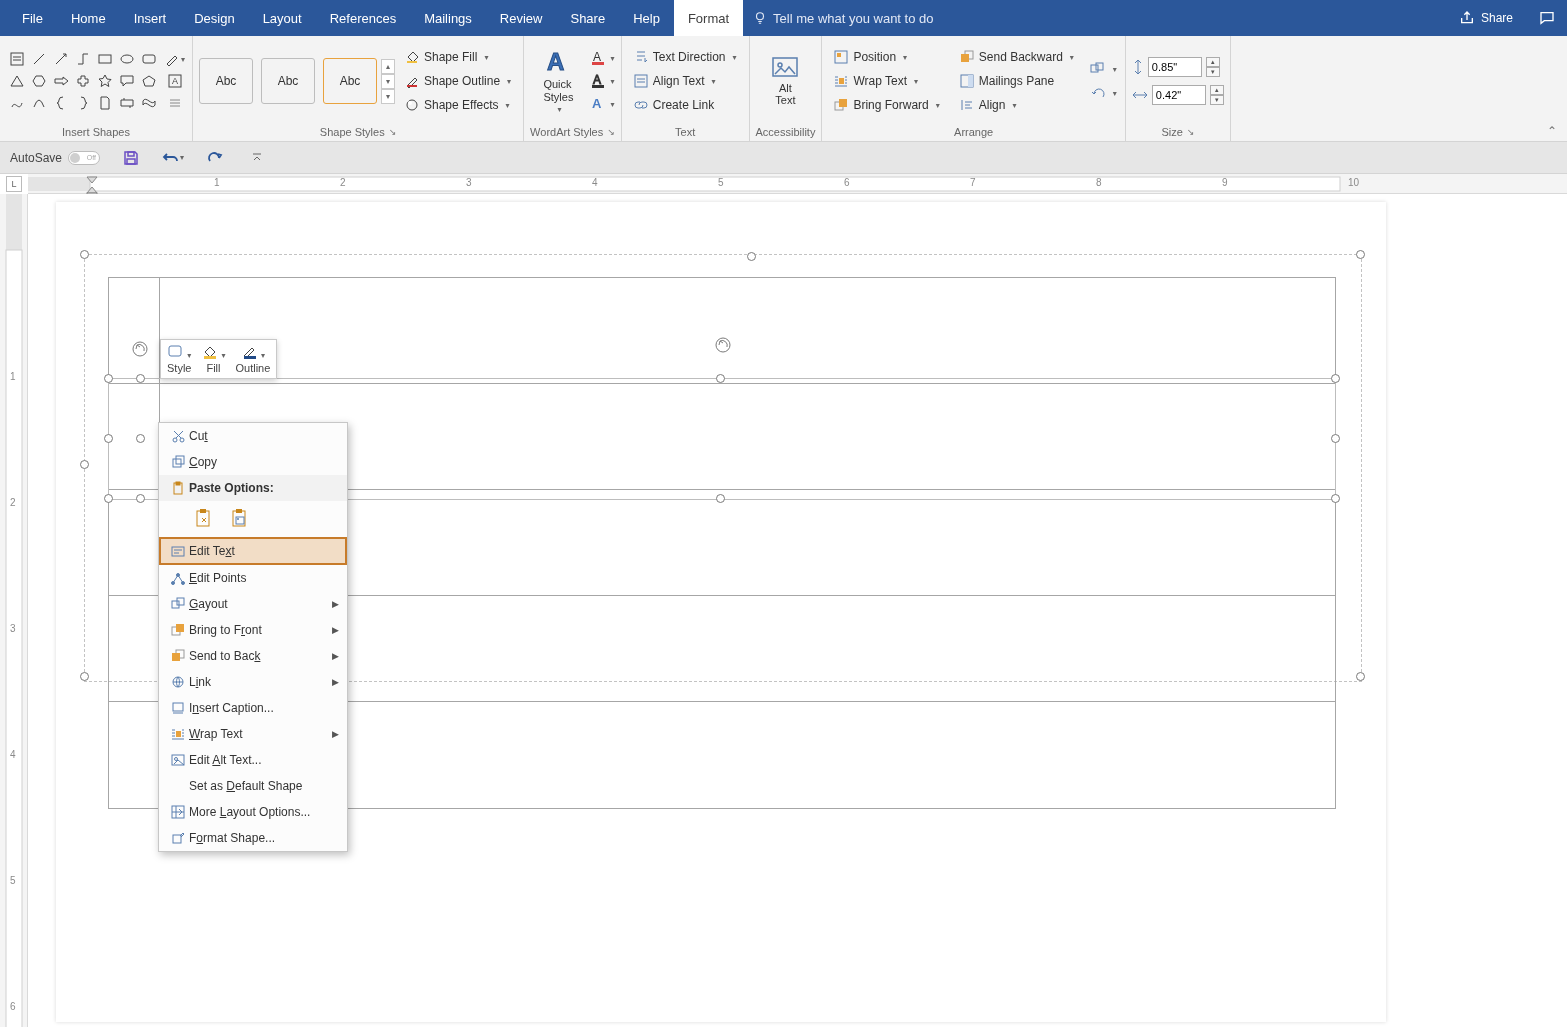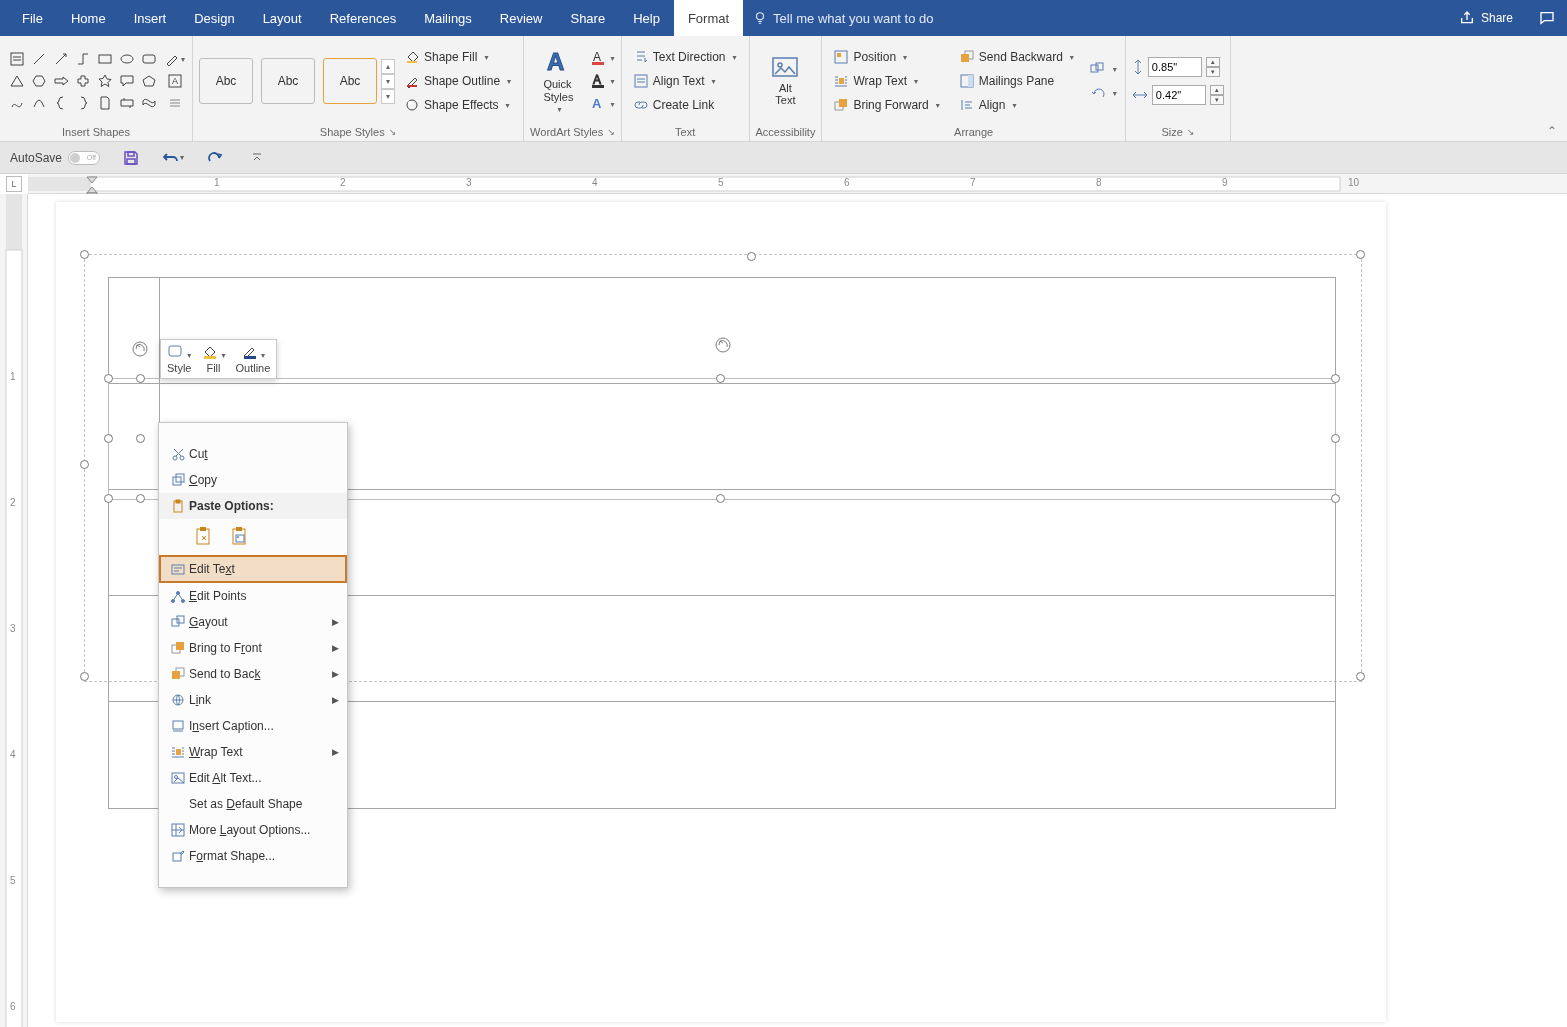--- a/index.html
+++ b/index.html
@@ -74,21 +74,21 @@
 .table-canvas .row:last-child { border-bottom:none; }
 .table-canvas .vline { position:absolute;left:50px;top:0;bottom:0;border-left:1px solid #a6a6a6; }
 
 
 .mini-tb { position:absolute;background:#fff;border:1px solid #c9c9c9;box-shadow:0 2px 6px rgba(0,0,0,.2);display:flex;padding:4px 6px;gap:10px; }
 .mini-tb .mt-btn { display:flex;flex-direction:column;align-items:center;gap:2px;font-size:11px;color:#444; }
 .mini-tb .mt-icon { display:flex;align-items:flex-end;gap:2px; }
 .mini-tb .chev { font-size:8px;color:#666; }
 
 
-.ctx { position:absolute;width:190px;background:#fcfcfc;border:1px solid #c7c7c7;box-shadow:2px 3px 8px rgba(0,0,0,.25);padding:18px 0;font-size:12px;color:#333; }
+.ctx { position:absolute;width:190px;background:#fcfcfc;border:1px solid #c7c7c7;box-shadow:2px 3px 8px rgba(0,0,0,.25);padding:0 0;font-size:12px;color:#333; }
 .ctx .item { height:26px;display:flex;align-items:center;padding-left:8px;position:relative; }
 .ctx .item.header { background:#f2f2f2;font-weight:bold; }
 .ctx .item.hover { background:#f2ddc6;border:2px solid #c77b2a;height:28px;padding-left:6px; }
 .ctx .ic { width:22px;display:flex;justify-content:center;color:#5a7faf; }
 .ctx .lbl u { text-decoration:underline; }
 .ctx .arrow { position:absolute;right:8px;font-size:9px;color:#555; }
 .ctx .paste-row { height:36px;padding-left:32px;display:flex;align-items:center;gap:10px; }
 .ctx .paste-btn { width:26px;height:28px;display:flex;align-items:center;justify-content:center; }
 
 .drop { font-size:8px;color:#666;margin-left:2px; }

